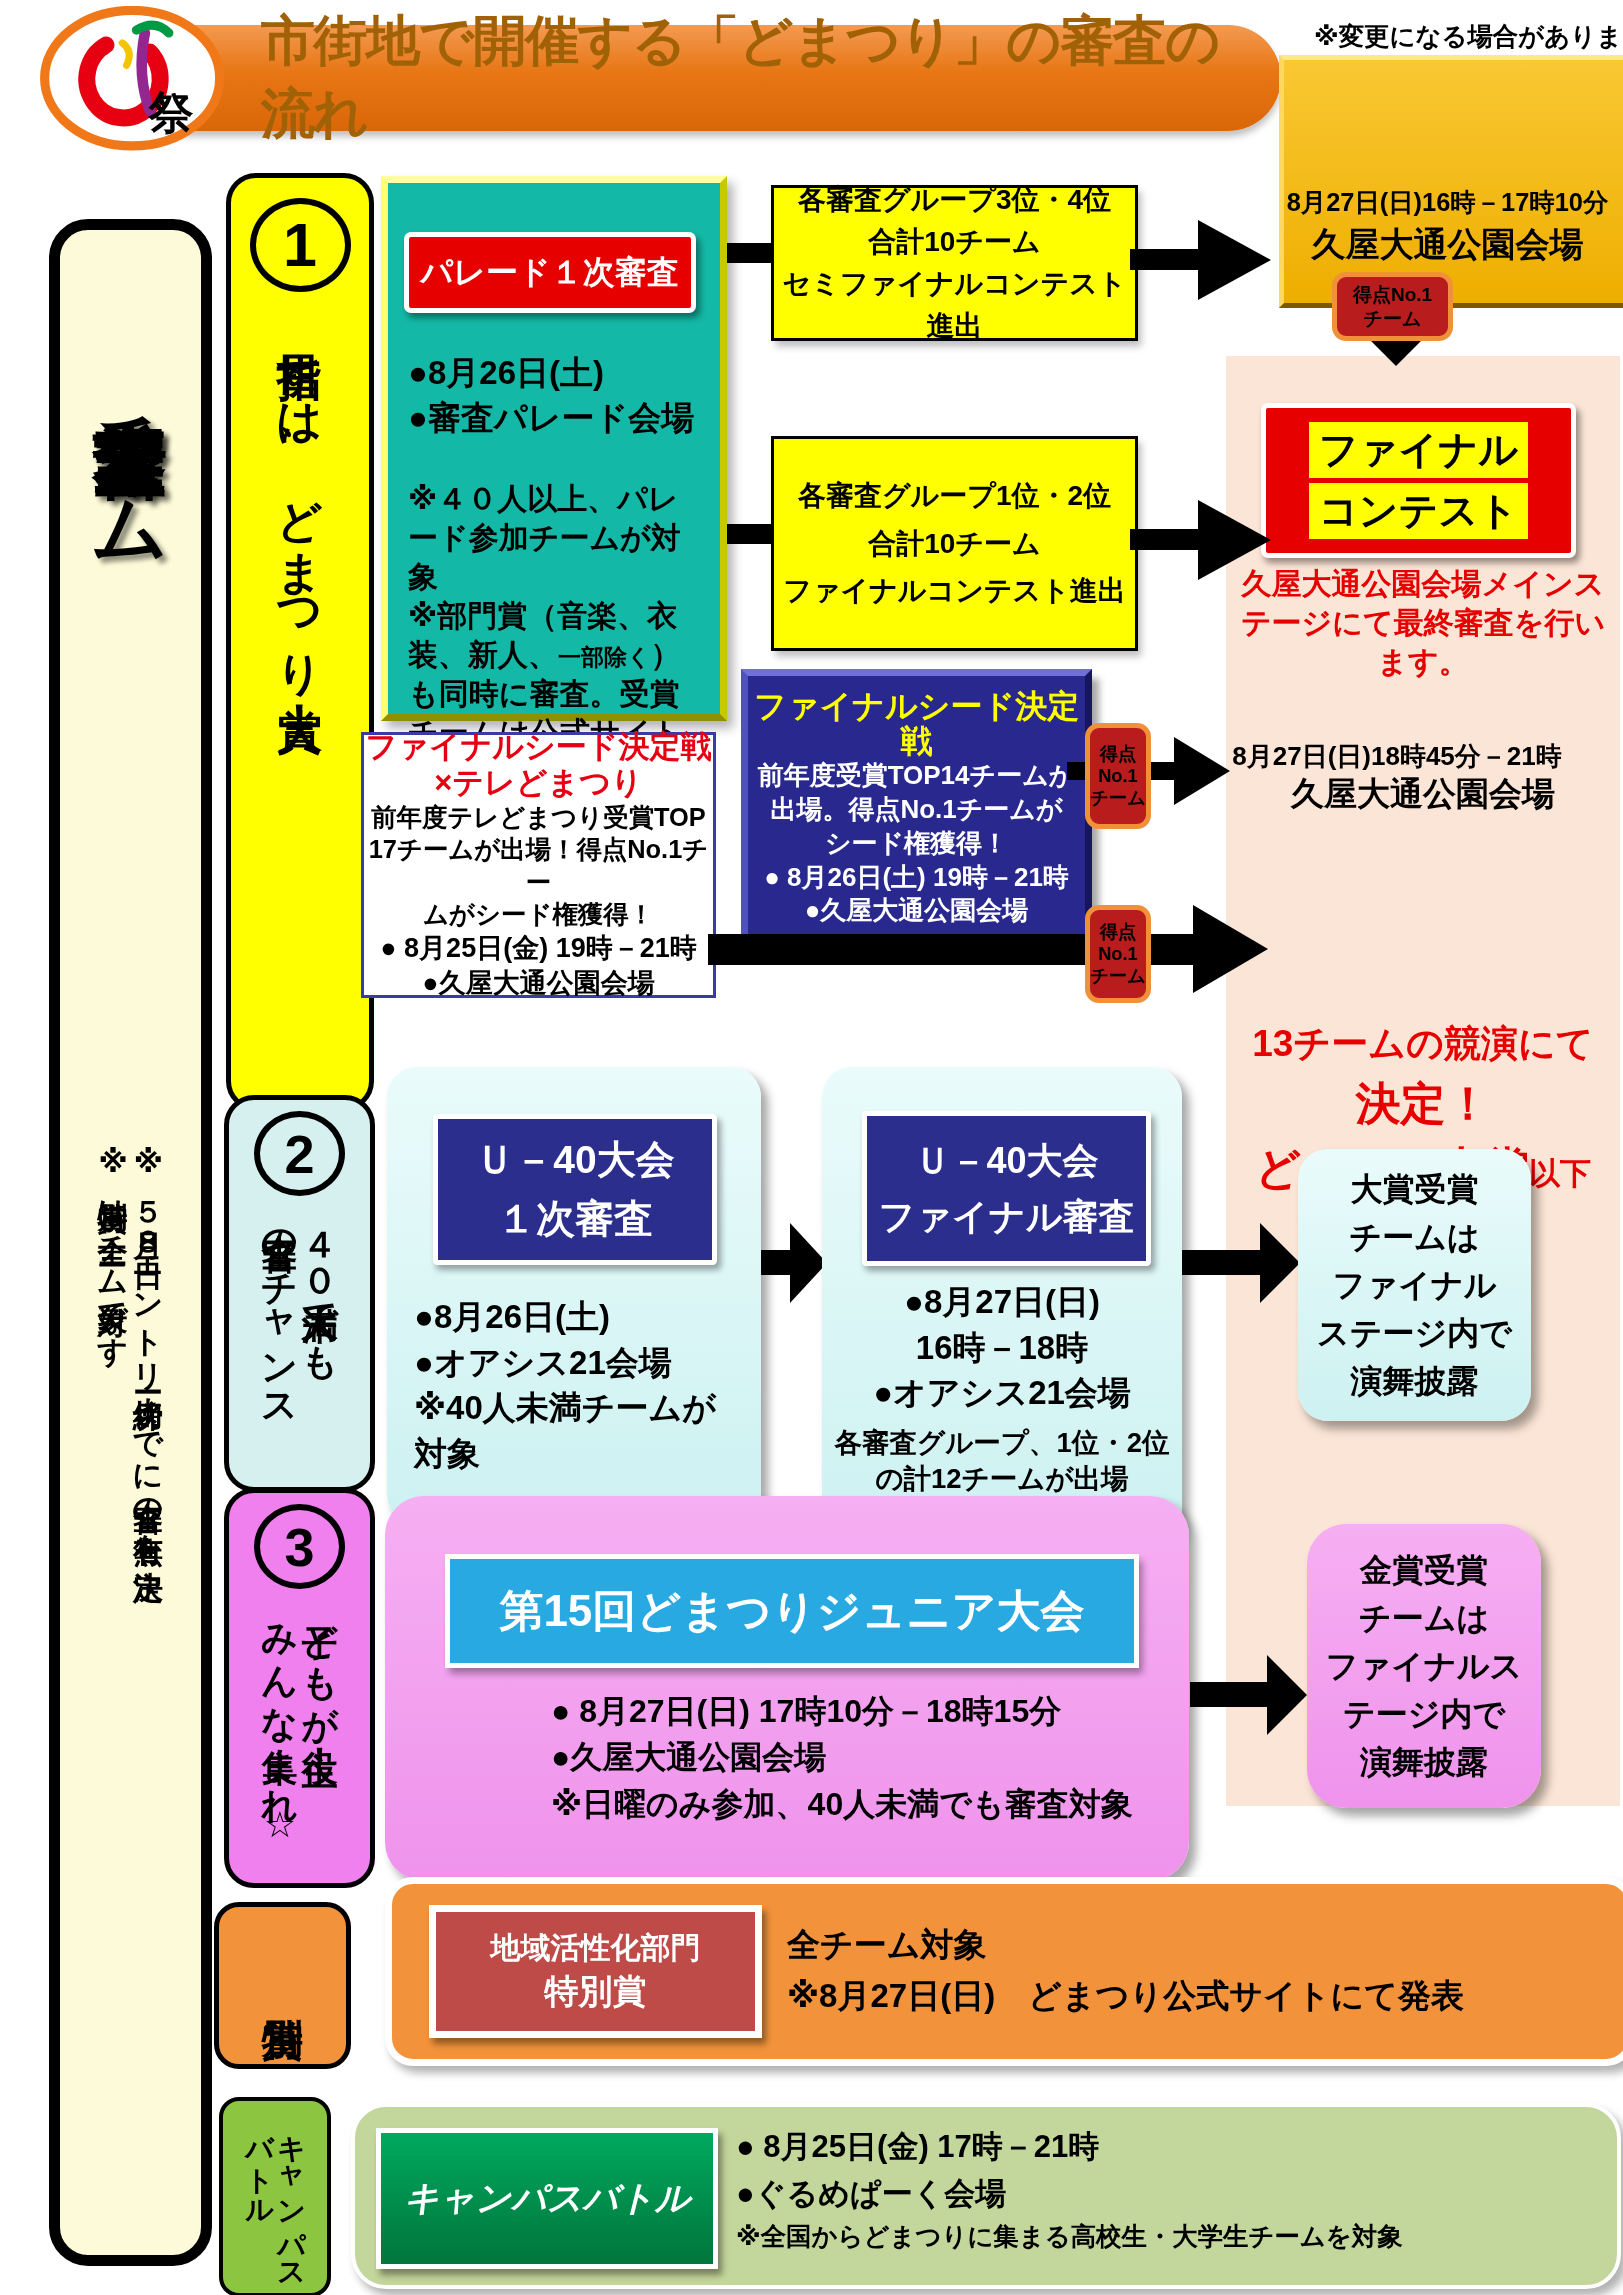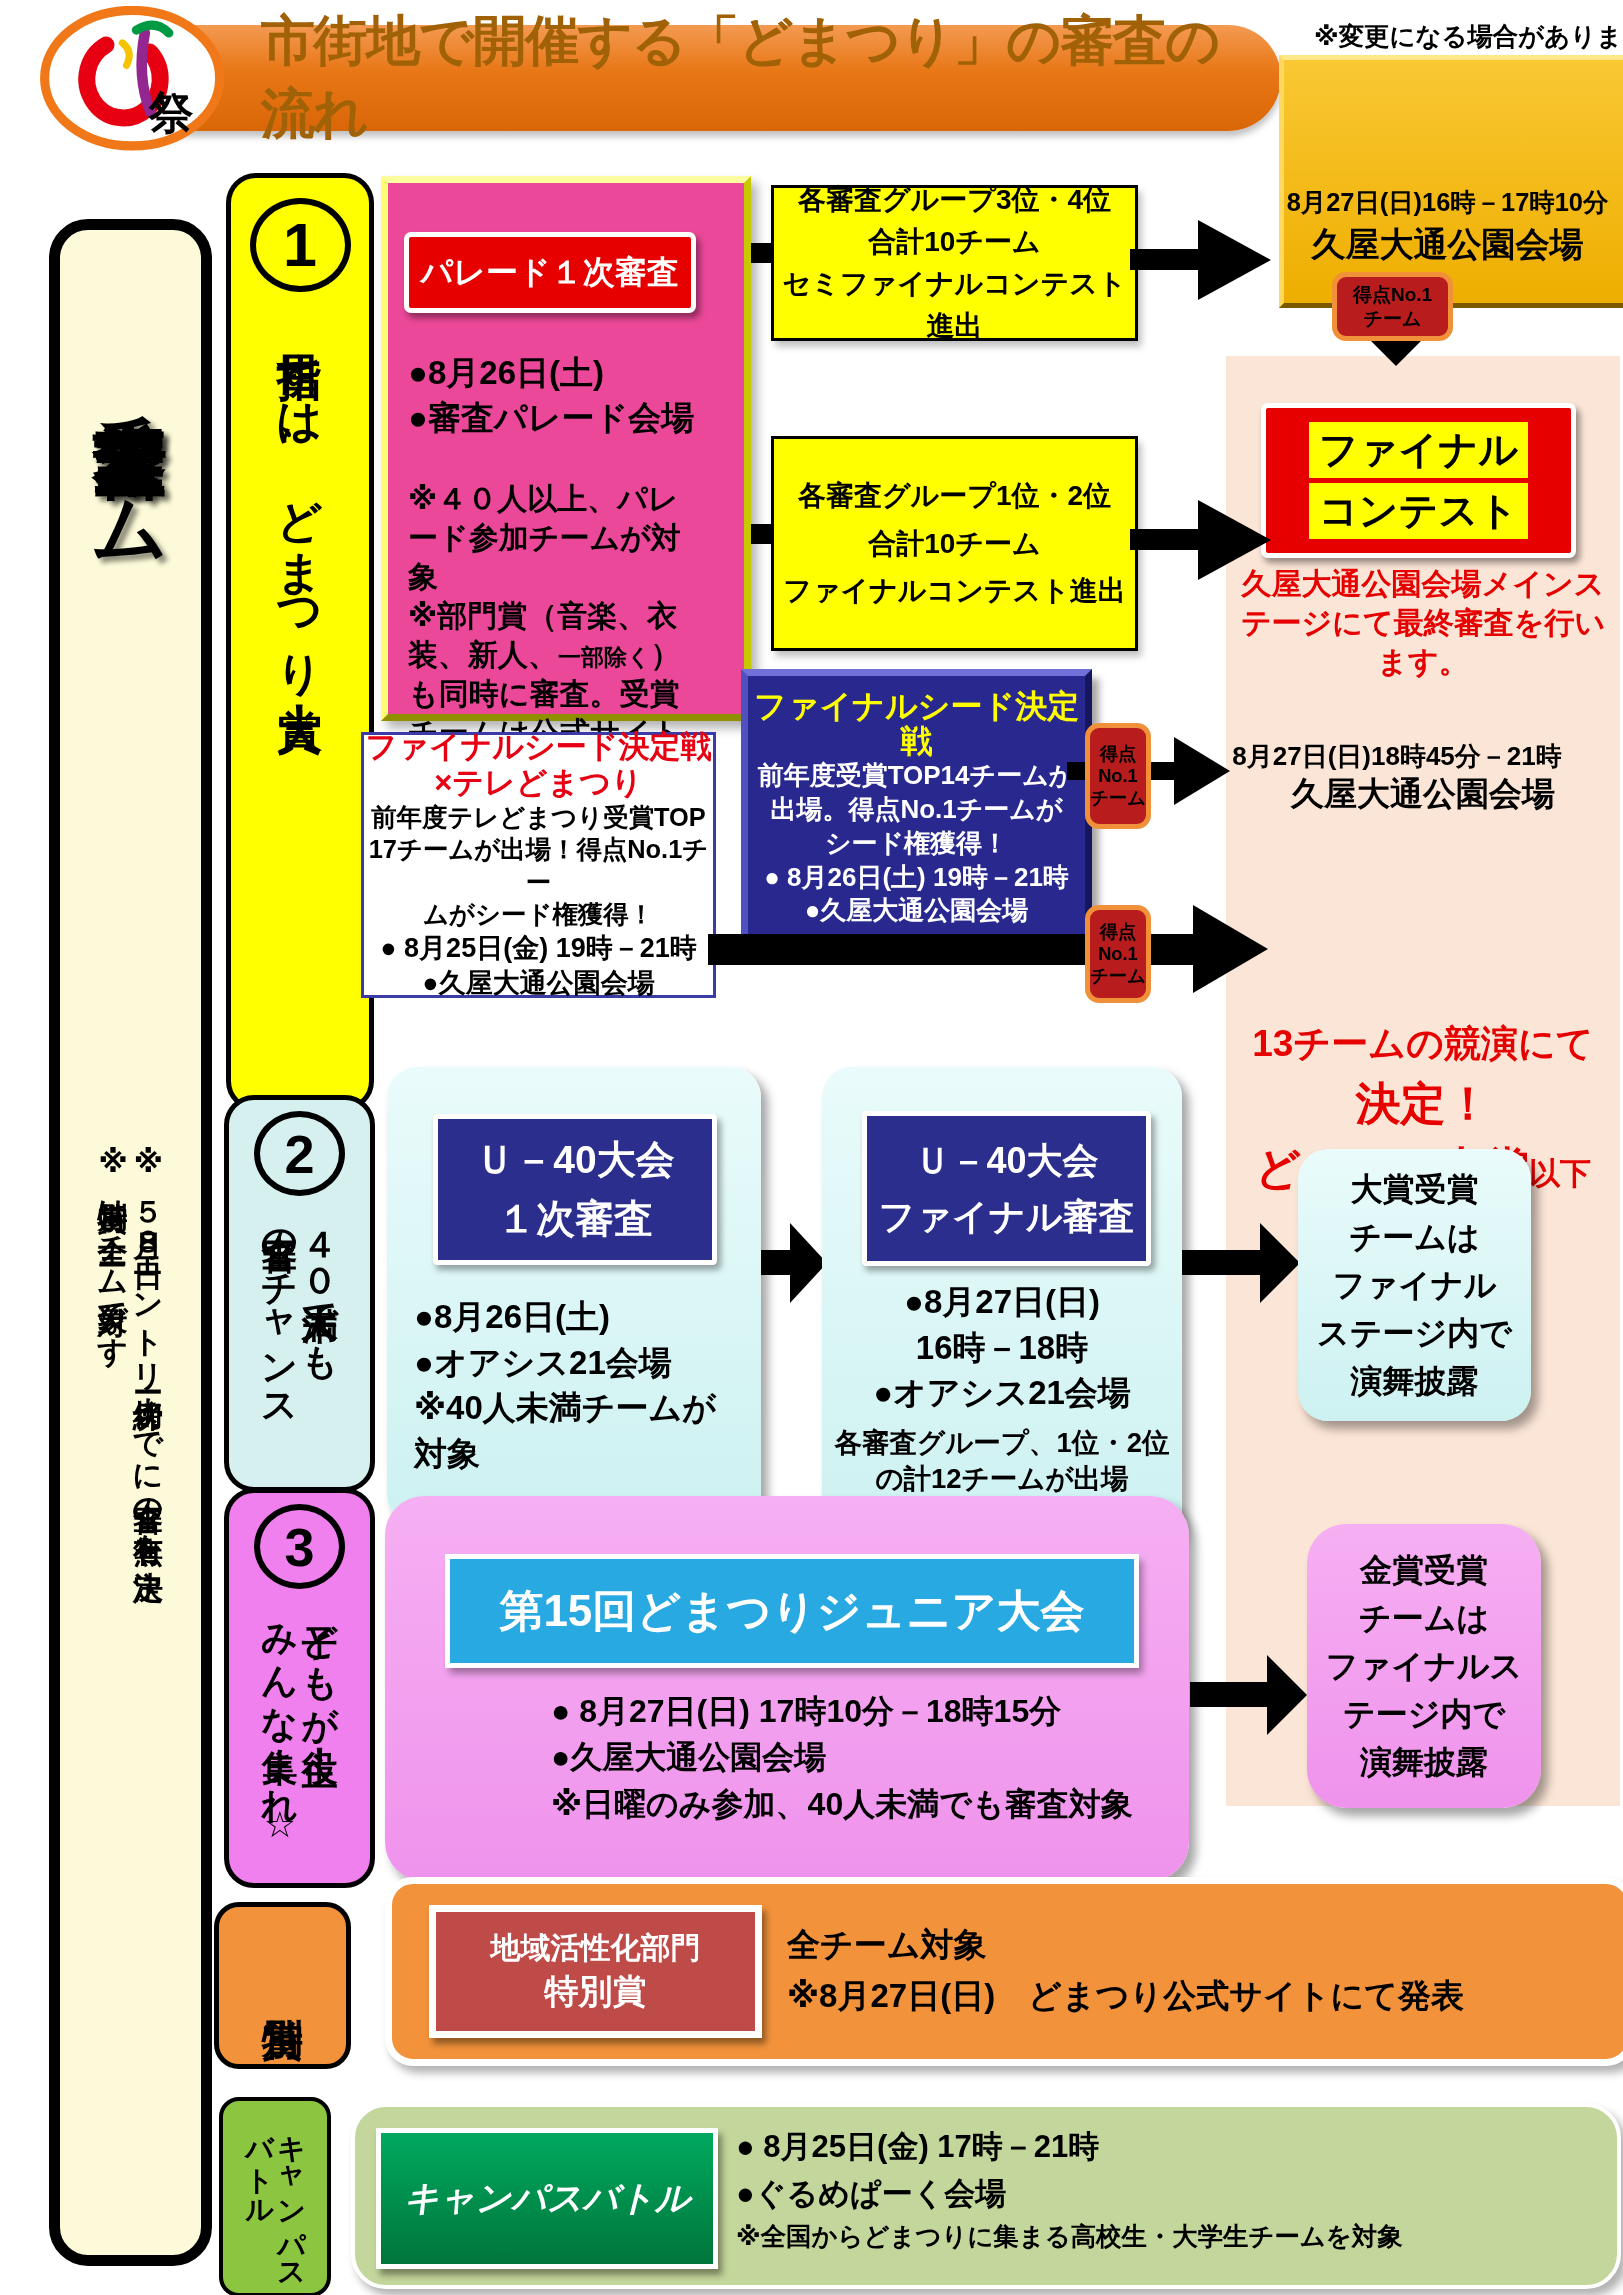--- a/index.html
+++ b/index.html
@@ -91,22 +91,22 @@
               text-shadow:5px 5px 5px rgba(0,0,0,.45);">審査希望チーム</div>
   <div class="abs vtext pre" style="left:50%;transform:translateX(-50%);top:914px;font-size:30px;line-height:1.18;">※５月８日エントリー締切までに審査の有無を決定
 ※特別賞は全チーム対象です</div>
 </div>
 
 <div class="rail" style="left:226px;top:173px;width:138px;height:928px;background:#FFFF00;z-index:2;">
   <div class="numcircle" style="margin-top:20px;">1</div>
   <div class="vtext" style="margin-top:28px;font-size:45px;line-height:1.0;">目指すは、どまつり大賞！</div>
 </div>
 
-<div class="abs shadowbox" style="left:381px;top:176px;width:332px;height:531px;background:#ec4899;z-index:2;
-            border:7px solid;border-color:#FFFFA0 #C8C800 #8F8F00 #FFFF70;padding-left:24px;">
+<div class="abs shadowbox" style="left:381px;top:176px;width:332px;height:531px;background:#14b8a6;z-index:2;
+            border:7px solid;border-color:#FFFFA0 #C8C800 #8F8F00 #FFFF70;">
   <div class="abs redtitle" style="left:15.5px;top:49px;width:282px;height:71px;">
     <span style="font-size:32px;">パレード１次審査</span>
   </div>
   <div class="abs pre" style="left:20px;top:168px;font-size:33px;line-height:1.35;">●8月26日(土)
 ●審査パレード会場</div>
   <div class="abs" style="left:20px;top:296px;width:282px;font-size:30px;line-height:1.3;">
     <span>※４０人以上、パレード参加チームが対象</span><br>
     <span>※部門賞（音楽、衣装、新人、</span><span style="font-size:23px;">一部除く</span><span>）も同時に審査。受賞チームは公式サイトにて発表。</span>
   </div>
 </div>

